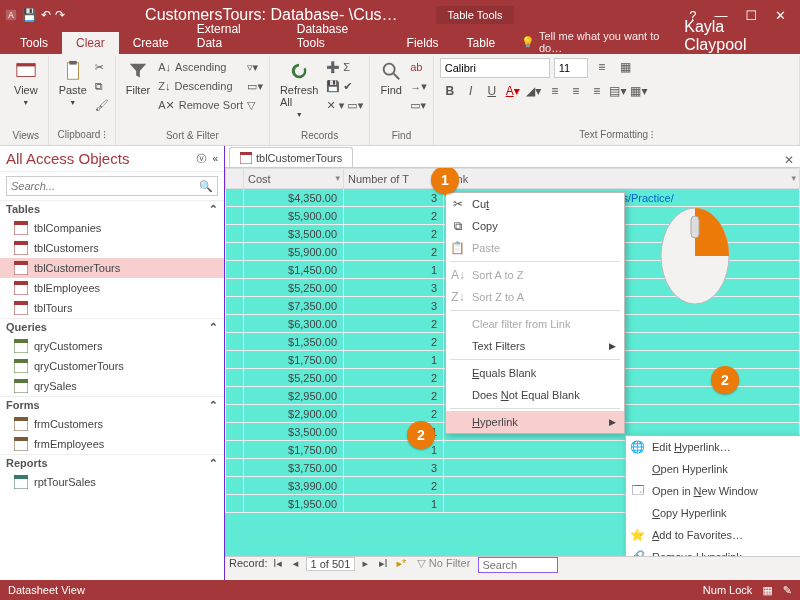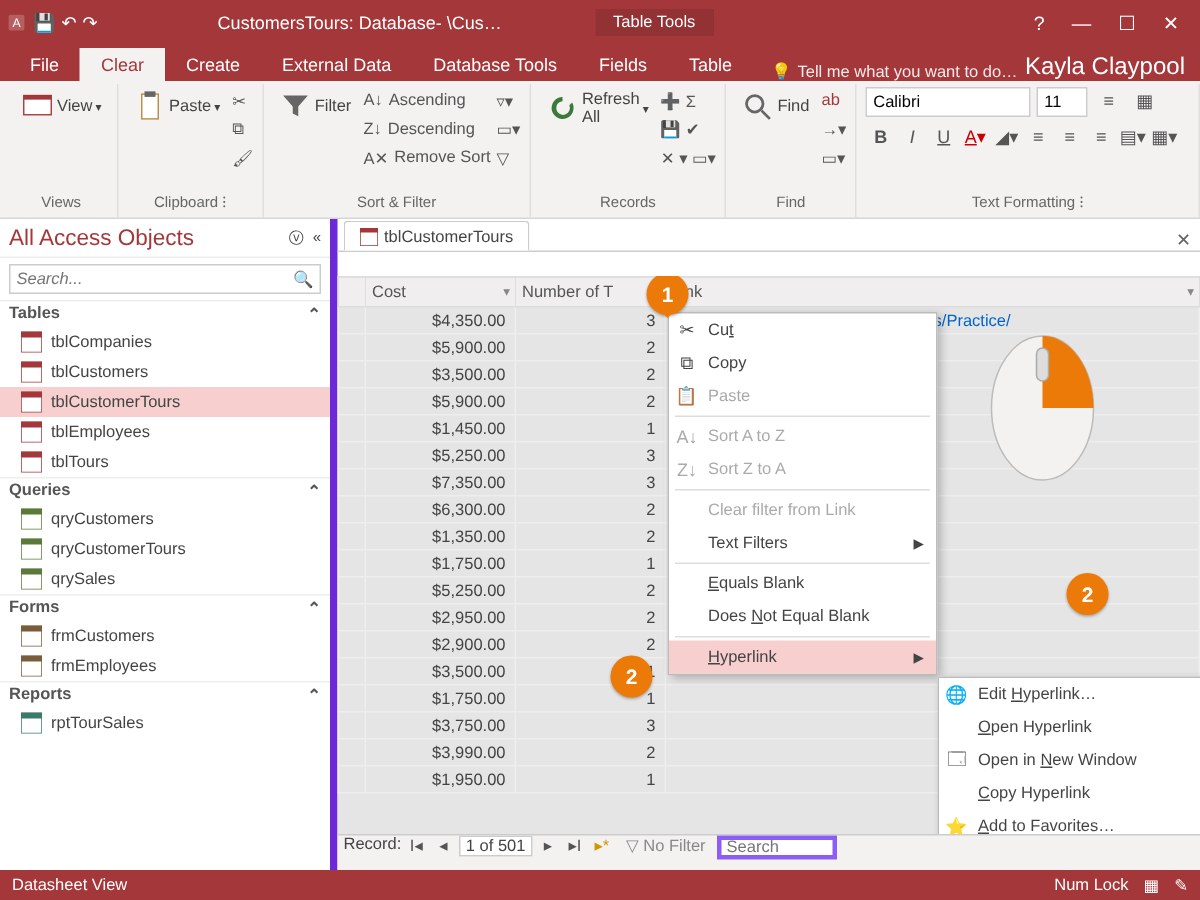--- a/index.html
+++ b/index.html
@@ -1,63 +1,63 @@
 <!DOCTYPE html>
 <html><head>
 <meta charset="utf-8">
 <style>
 * { box-sizing: border-box; margin: 0; padding: 0; font-family: "Segoe UI", sans-serif; }
 body { background: #fff; width: 800px; height: 600px; overflow: hidden; font-size: 12px; color: #444; }
 .titlebar { height: 30px; background: #a4373a; display: flex; align-items: center; color: #fff; padding: 0 4px; }
 .titlebar .left { display: flex; align-items: center; gap: 4px; flex: 0 0 auto; }
 .titlebar .left svg { width: 14px; height: 14px; }
-.titlebar .title { flex: 1; text-align: left; margin-left: 80px; font-size: 12px; white-space: nowrap; }
+.titlebar .title { flex: 1; text-align: center; margin-left: 80px; font-size: 16px; white-space: nowrap; }
 .titlebar .tabletools { background: #923235; padding: 3px 12px; font-size: 11px; margin-left: 38px; }
 .titlebar .spacer { flex: 1; }
 .titlebar .wincontrols { display: flex; gap: 18px; padding-right: 10px; align-items: center; }
 .titlebar .wincontrols span { font-size: 13px; cursor: pointer; }
 .ribbon-tabs { height: 24px; background: #a4373a; display: flex; align-items: flex-end; padding-left: 6px; color: #fff; font-size: 12px; }
 .ribbon-tabs .tab { padding: 4px 14px; cursor: pointer; }
 .ribbon-tabs .tab.active { background: #f3f2f1; color: #a4373a; }
 .ribbon-tabs .tellme { margin-left: 12px; opacity: .9; font-size: 11px; display:flex; align-items:center; gap:4px;}
 .ribbon-tabs .user { margin-left: auto; padding-right: 10px; font-size: 16px; }
 .ribbon { height: 92px; background: #f3f2f1; border-bottom: 1px solid #d6d6d6; display: flex; padding: 2px 0 0 4px; }
 .group { border-right: 1px solid #e1dfdd; padding: 2px 6px; display: flex; flex-direction: column; justify-content: space-between; }
 .group .controls { display: flex; gap: 4px; align-items: flex-start; }
 .group .label { text-align: center; font-size: 10px; color: #666; padding-bottom: 2px; }
-.bigbtn { display: flex; flex-direction: row; align-items: center; gap: 2px; padding: 2px 4px; font-size: 11px; cursor:pointer;}
+.bigbtn { display: flex; flex-direction: column; align-items: center; gap: 2px; padding: 2px 4px; font-size: 11px; cursor:pointer;}
 .bigbtn svg { width: 22px; height: 22px; }
 .stacked { display: flex; flex-direction: column; gap: 1px; font-size: 11px; color: #555;}
 .stacked .row { display: flex; align-items: center; gap: 4px; height: 18px; }
 .font-select { height: 20px; border: 1px solid #ccc; background: #fff; font-size: 11px; padding: 0 4px; }
 .iconbtn { width: 20px; height: 18px; display: inline-flex; align-items: center; justify-content: center; cursor:pointer; font-size:12px; color:#555;}
 .content { display: flex; height: 434px; }
-.navpane { width: 225px; border-right: 5px solid #6d28d9; background:#fff; display:flex; flex-direction:column;}
+.navpane { width: 225px; border-right: 1px solid #6d28d9; background:#fff; display:flex; flex-direction:column;}
 .navpane .header { display:flex; align-items:center; padding:4px 6px; border-bottom: 1px solid #eee;}
 .navpane .header .title { font-size: 15px; color: #a4373a; flex:1;}
 .navpane .search { margin:4px 6px; height:20px; border:1px solid #ccc; display:flex; align-items:center; padding:0 4px;}
 .navpane .search input { border:0; outline:0; flex:1; font-size:11px; font-style:italic; color:#888;}
 .navpane .section { padding: 2px 6px; font-size: 11px; font-weight: bold; color:#555; border-top: 1px solid #eee; display:flex; justify-content:space-between;}
 .navpane .item { display:flex; align-items:center; gap:6px; padding:3px 14px; font-size:11px; cursor:pointer;}
 .navpane .item.sel { background:#f7cfcf; }
 .navpane .item svg { width:14px; height:14px; }
 .sheet { flex:1; display:flex; flex-direction:column; position:relative; }
 .tabbar { height:22px; display:flex; align-items:flex-end; border-bottom:1px solid #ccc; padding-left:4px;}
 .tabbar .tab { height:20px; border:1px solid #ccc; border-bottom:0; background:#fff; padding:0 10px; font-size:11px; display:flex; align-items:center; gap:4px; border-radius:3px 3px 0 0;}
 .tabbar .close { margin-left:auto; padding-right:6px; color:#666; cursor:pointer;}
-.grid { flex:1; overflow: hidden; background:#e5e5e5; position:relative;margin-top:16px;}
+.grid { flex:1; overflow: hidden; background:#5eead4; position:relative;}
 table.dg { width: 100%; border-collapse: collapse; font-size:11px;}
 table.dg th { background:#f0eeee; border:1px solid #ddd; padding:2px 4px; text-align:left; font-weight:normal; color:#555; height:20px; position:relative;}
 table.dg th .dd { position:absolute; right:3px; top:4px; font-size:9px; color:#888;}
 table.dg td { border:1px solid #eee; padding:2px 6px; height:18px; text-align:right;}
 table.dg td.link { text-align:left; color:#0066cc;}
 .recnav { height:24px; border-top:1px solid #ccc; background:#f3f2f1; display:flex; align-items:flex-start; gap:2px; padding:0 4px; font-size:11px;}
 .recnav .btn { width:16px; text-align:center; cursor:pointer; color:#555;}
 .recnav .count { border:1px solid #ccc; background:#fff; padding:0 4px;}
-.recnav input { border:3px solid #8b5cf6; width:80px; height:16px; font-size:11px; padding:0 3px;}
+.recnav input { border:1px solid #8b5cf6; width:80px; height:16px; font-size:11px; padding:0 3px;}
 .statusbar { height:20px; background:#a4373a; color:#fff; display:flex; align-items:center; padding:0 8px; font-size:11px;}
 .statusbar .right { margin-left:auto; display:flex; gap:10px; align-items:center;justify-content:space-between;}
 .ctx { position:absolute; background:#fff; border:1px solid #bbb; box-shadow:2px 2px 6px rgba(0,0,0,.25); font-size:11px; width:180px; z-index:20;}
 .ctx .mi { display:flex; align-items:center; padding:3px 8px 3px 26px; position:relative; height:22px; cursor:pointer;}
 .ctx .mi.disabled { color:#aaa; }
 .ctx .mi.highlight { background:#f7cfcf; }
 .ctx .mi .ic { position:absolute; left:4px; width:16px; text-align:center; font-size:12px;}
 .ctx .mi .arr { margin-left:auto; font-size:9px;}
 .ctx .sep { height:1px; background:#ddd; margin:2px 4px;}
 .sub { left:179px; top: 0; width:200px;}
@@ -84,21 +84,21 @@
   <div class="spacer"></div>
   <div class="wincontrols">
     <span>?</span>
     <span>—</span>
     <span>☐</span>
     <span>✕</span>
   </div>
 </div>
 
 <div class="ribbon-tabs">
-  <div class="tab">File</div>
+  <div class="tab">Tools</div>
   <div class="tab active">Clear</div>
   <div class="tab">Create</div>
   <div class="tab">External Data</div>
   <div class="tab">Database Tools</div>
   <div class="tab">Fields</div>
   <div class="tab">Table</div>
   <div class="tellme">💡 <span>Tell me what you want to do…</span></div>
   <div class="user">Kayla Claypool</div>
 </div>
 

